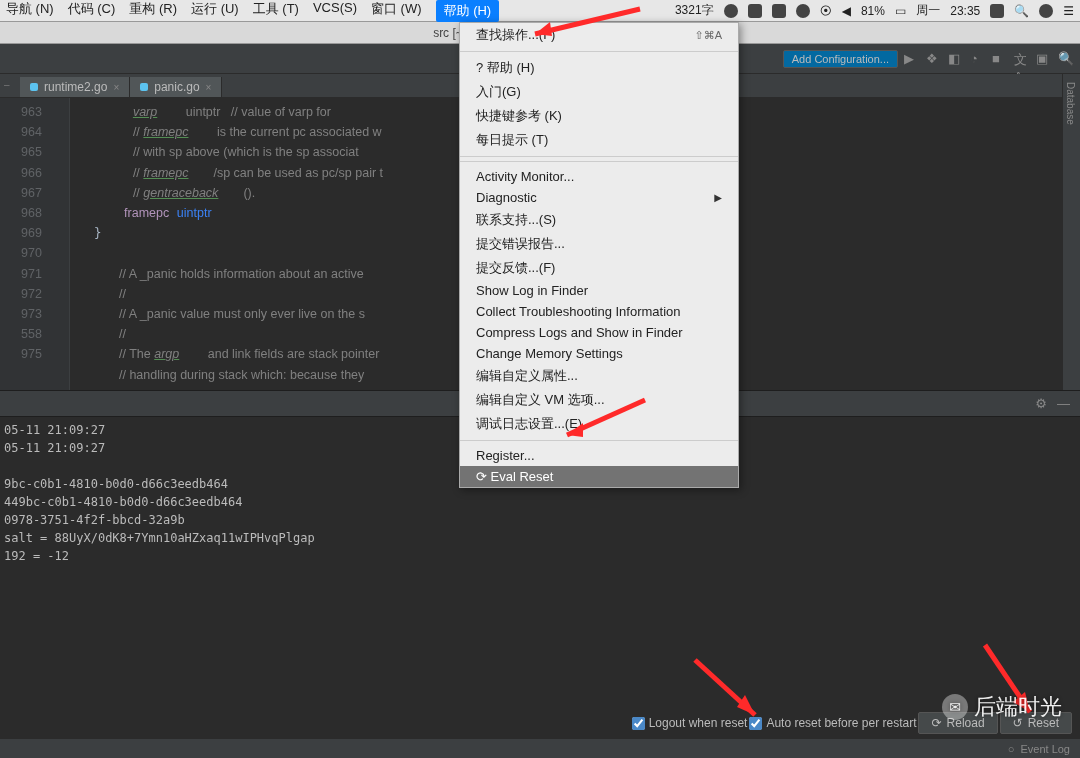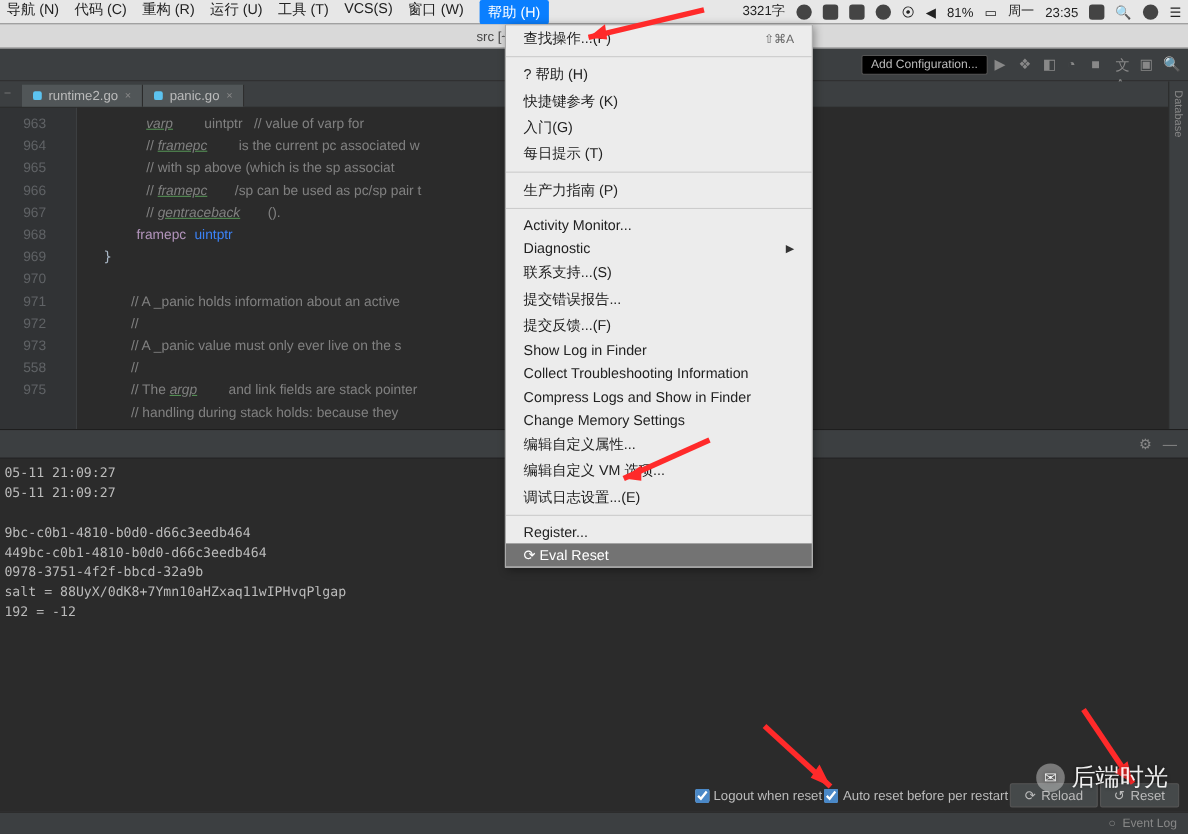--- a/index.html
+++ b/index.html
@@ -11,21 +11,21 @@
 .macbar .mleft span { cursor:default; }
 .macbar .mleft span.sel { background:#0a7fff; color:#fff; padding:2px 8px; border-radius:2px; }
 .macbar .spacer { flex:1; }
 .macbar .mright { display:flex; gap:10px; align-items:center; font-size:12px; }
 .macbar .mright .ico { display:inline-block; width:14px; height:14px; background:#444; border-radius:3px; }
 .macbar .mright .ico.r { border-radius:50%; }
 
 .titlebar { height:22px; background:#d9d9d9; display:flex; align-items:center; justify-content:center; font-size:12px; color:#444; border-bottom:1px solid #999; position:relative; }
 
 .toolbar { height:30px; background:#3c3f41; border-bottom:1px solid #2b2b2b; display:flex; align-items:center; justify-content:flex-end; padding:0 6px; gap:6px; }
-.toolbar .btn { border:1px solid #555; background:#000000; color:#bbb; padding:2px 8px; font-size:11px; border-radius:2px; }
+.toolbar .btn { border:1px solid #555; background:#0369a1; color:#bbb; padding:2px 8px; font-size:11px; border-radius:2px; }
 .toolbar .ticon { width:16px; height:16px; display:inline-block; color:#888; }
 
 .tabs { height:24px; background:#3c3f41; display:flex; align-items:flex-end; border-bottom:1px solid #2b2b2b; padding-left:20px; position:relative; }
 .tabs .gutter-ico { position:absolute; left:4px; top:4px; color:#888; font-size:11px; }
 .tabs .tab { display:flex; align-items:center; gap:6px; padding:3px 10px; font-size:12px; color:#bbb; background:#515658; border-right:1px solid #2b2b2b; }
 .tabs .tab .dot { width:8px; height:8px; background:#5cc3f0; border-radius:2px; display:inline-block; }
 .tabs .tab .x { color:#888; font-size:10px; }
 
 .editor { height:292px; background:#2b2b2b; display:flex; position:relative; }
 .gutter { width:70px; background:#313335; text-align:center; padding:4px 10px 4px 4px; color:#606366; font-family:Menlo,Consolas,monospace; font-size:12.5px; line-height:20.2px; border-right:1px solid #3c3f41; }
@@ -156,50 +156,47 @@
 <span class="cmt">    // </span><span class="ul">framepc</span><span class="cmt">/sp can be used as pc/sp pair t</span>
 <span class="cmt">    // </span><span class="ul">gentraceback</span><span class="cmt">().</span>
     <span class="id">framepc</span> <span class="ty">uintptr</span>
 }
 
 <span class="cmt">// A _panic holds information about an active</span>
 <span class="cmt">//</span>
 <span class="cmt">// A _panic value must only ever live on the s</span>
 <span class="cmt">//</span>
 <span class="cmt">// The </span><span class="ul">argp</span><span class="cmt"> and link fields are stack pointer</span>
-<span class="cmt">// handling during stack holds: because they</span></div>
+<span class="cmt">// handling during stack which: because they</span></div>
   <div class="rstripe"></div>
 </div>
 
 <div class="rside">
   <div class="tab">Database</div>
 </div>
 
 <div class="menu" id="menu">
     <div class="mi">
       <span>查找操作...(F)</span>
       <span class="sc">⇧⌘A</span>
     </div>
     <div class="sep"></div>
     <div class="mi">
       <span>? 帮助 (H)</span>
     </div>
     <div class="mi">
+      <span>入门(G)</span>
+    </div>
+    <div class="mi">
       <span>快捷键参考 (K)</span>
     </div>
     <div class="mi">
-      <span>入门(G)</span>
-    </div>
-    <div class="mi">
       <span>每日提示 (T)</span>
     </div>
     <div class="sep"></div>
-    <div class="mi">
-      <span>生产力指南 (P)</span>
-    </div>
     <div class="sep"></div>
     <div class="mi">
       <span>Activity Monitor...</span>
     </div>
     <div class="mi">
       <span>Diagnostic</span>
       <span class="arw">▶</span>
     </div>
     <div class="mi">
       <span>联系支持...(S)</span>

